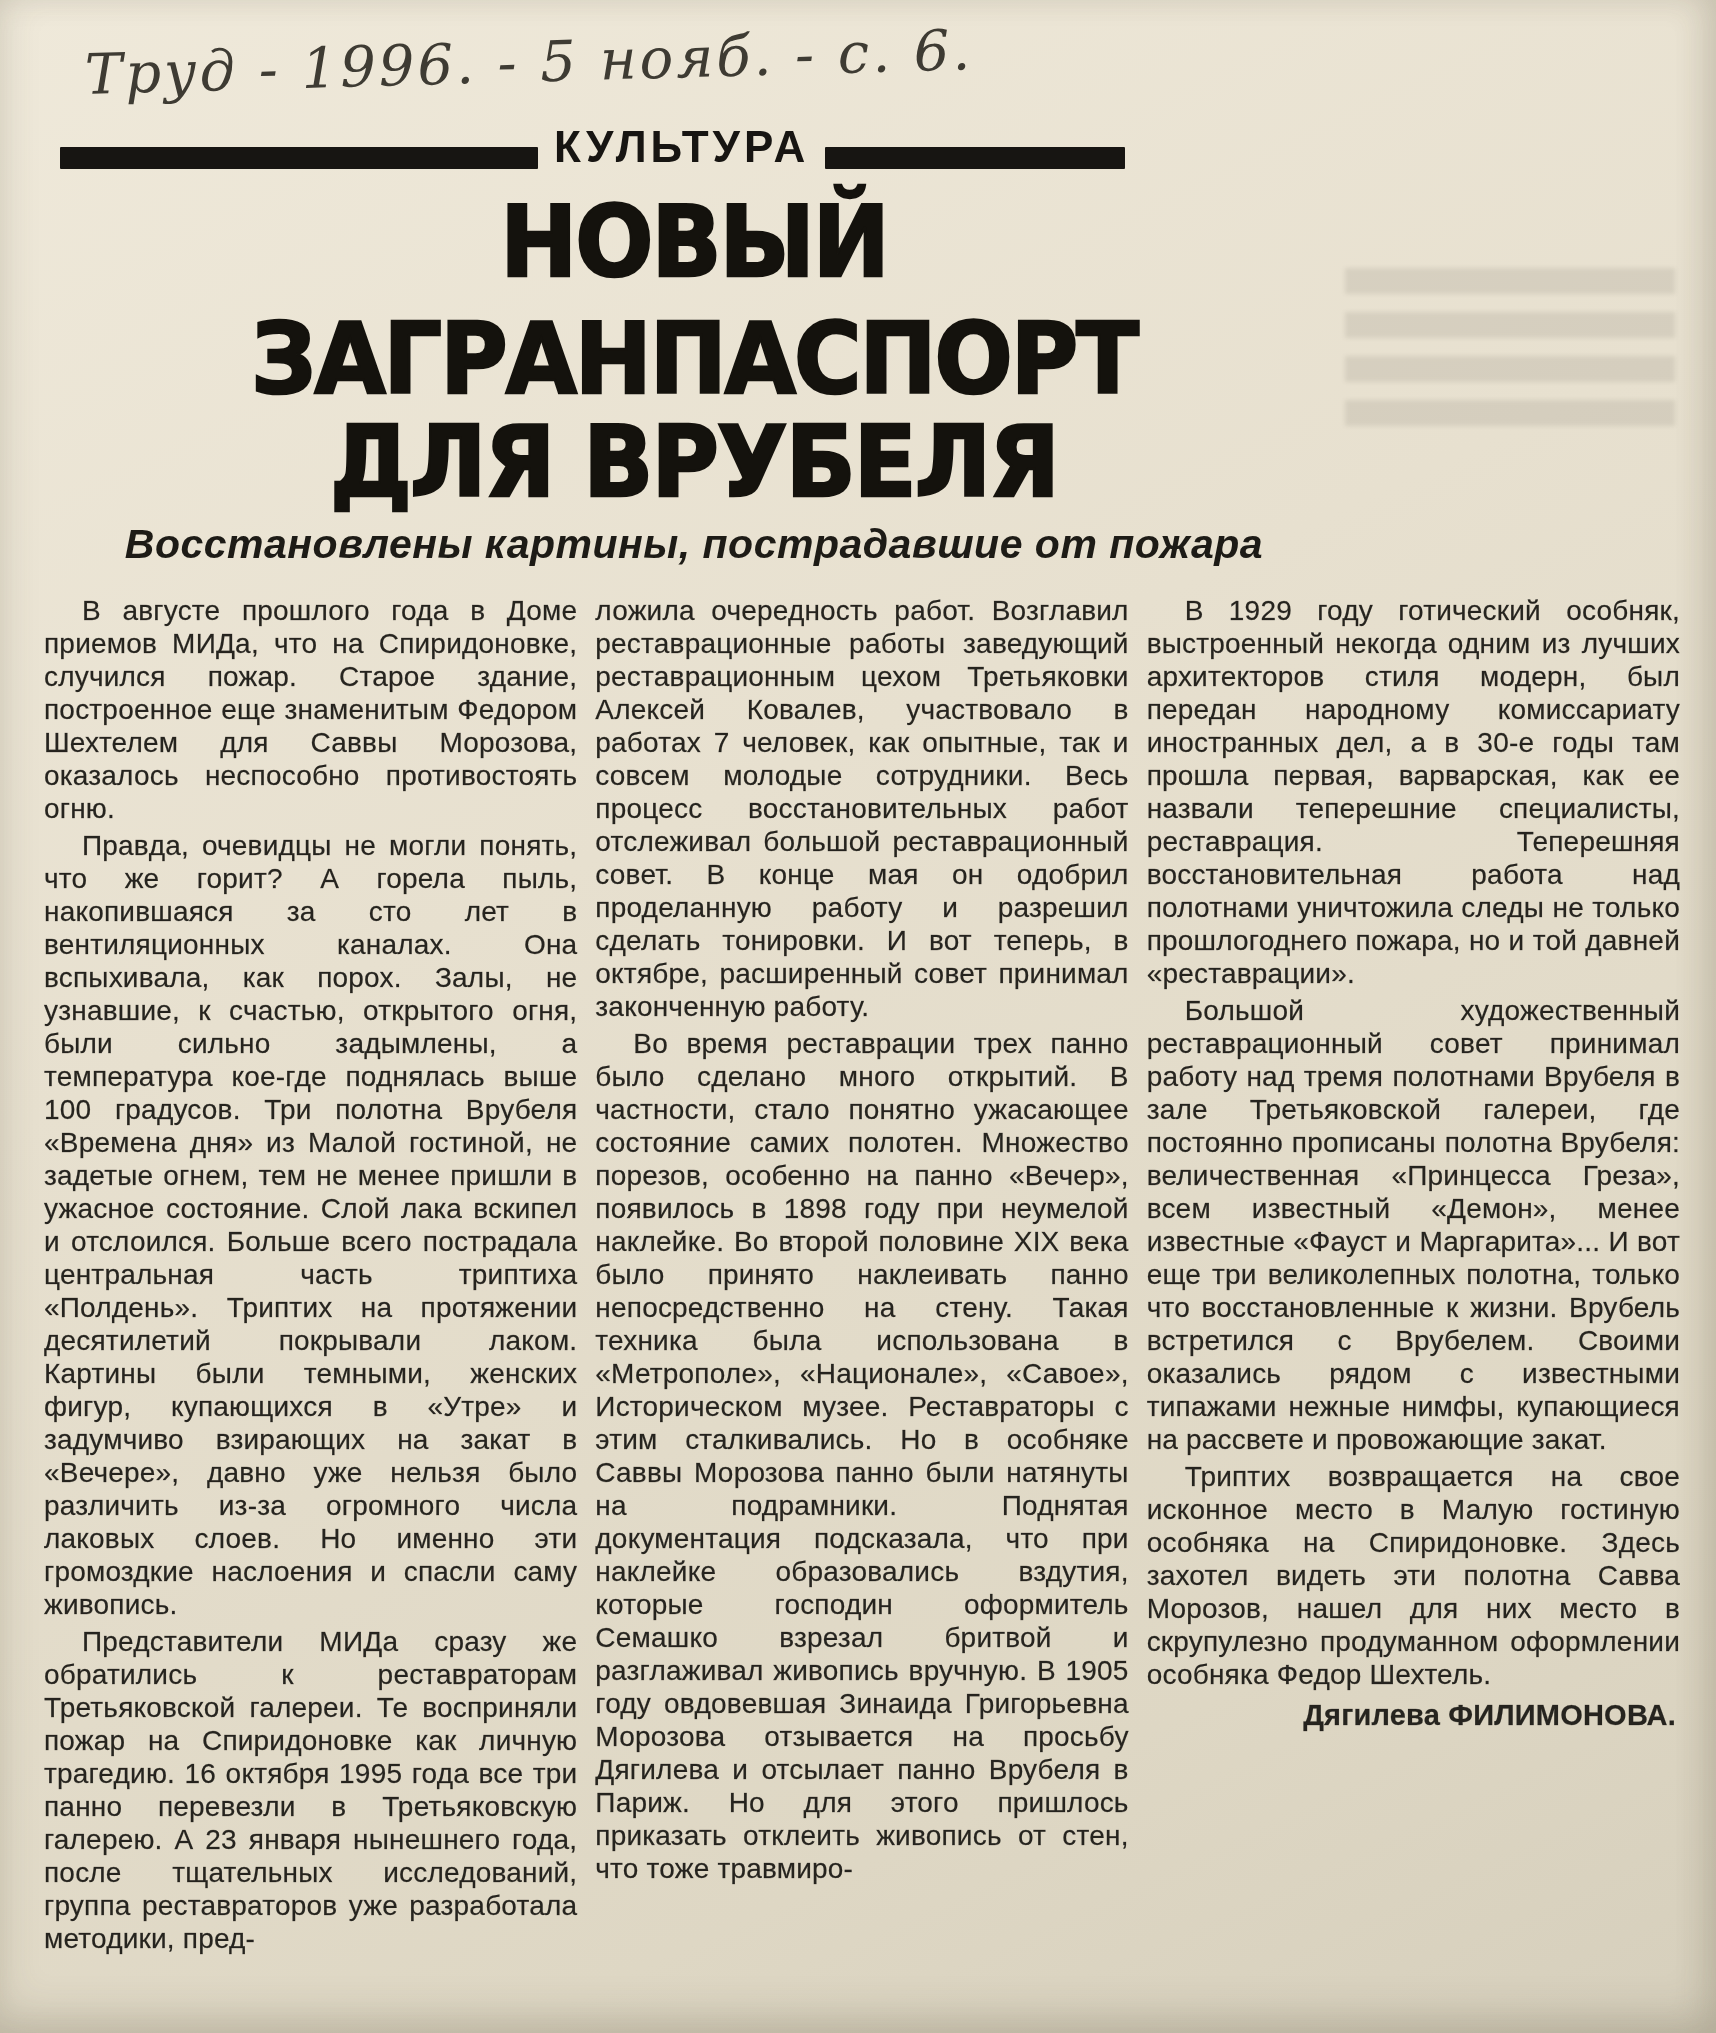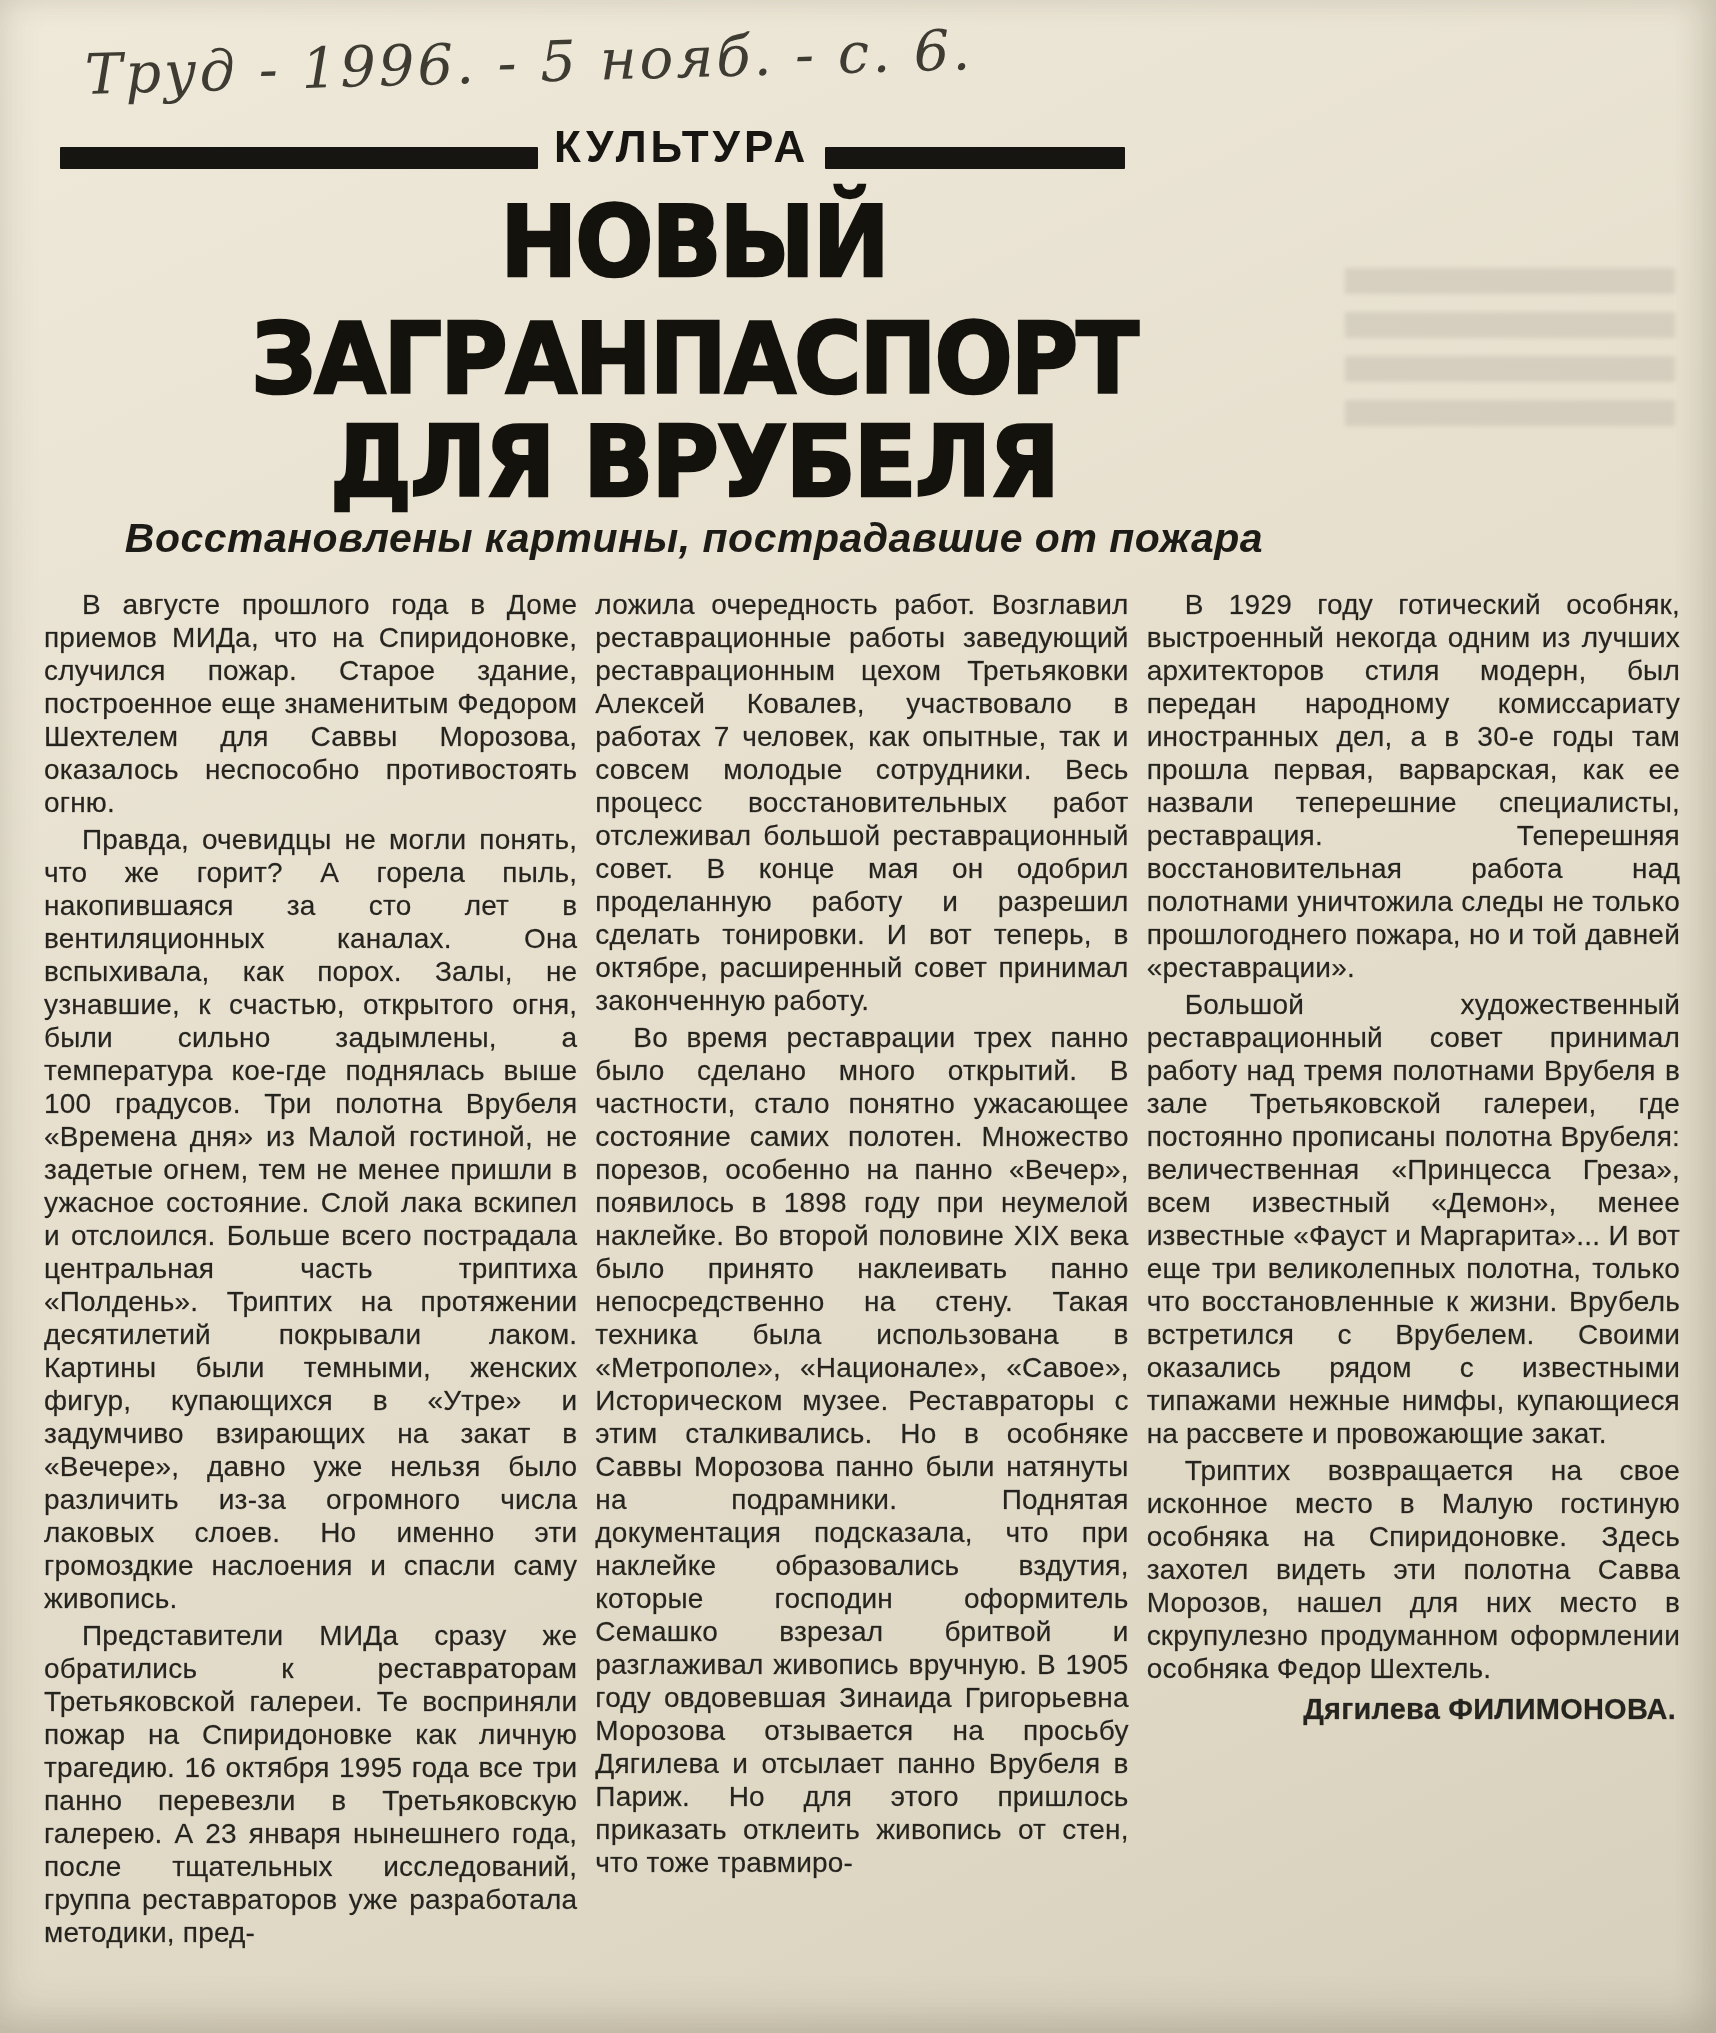--- a/index.html
+++ b/index.html
@@ -62,21 +62,21 @@
     font-size: 44px;
     font-weight: bold;
     letter-spacing: 4px;
     color: #171512;
     white-space: nowrap;
     line-height: 1;
   }
 
   
   .headline {
-    margin: 16px 0 0 0;
+    margin: 16px 0 6px 0;
     text-align: center;
     font-family: "DejaVu Sans", sans-serif;
     font-weight: bold;
     color: #14120d;
   }
   .hl-line {
     display: block;
     font-size: 92px;
     line-height: 110px;
     letter-spacing: -2px;

